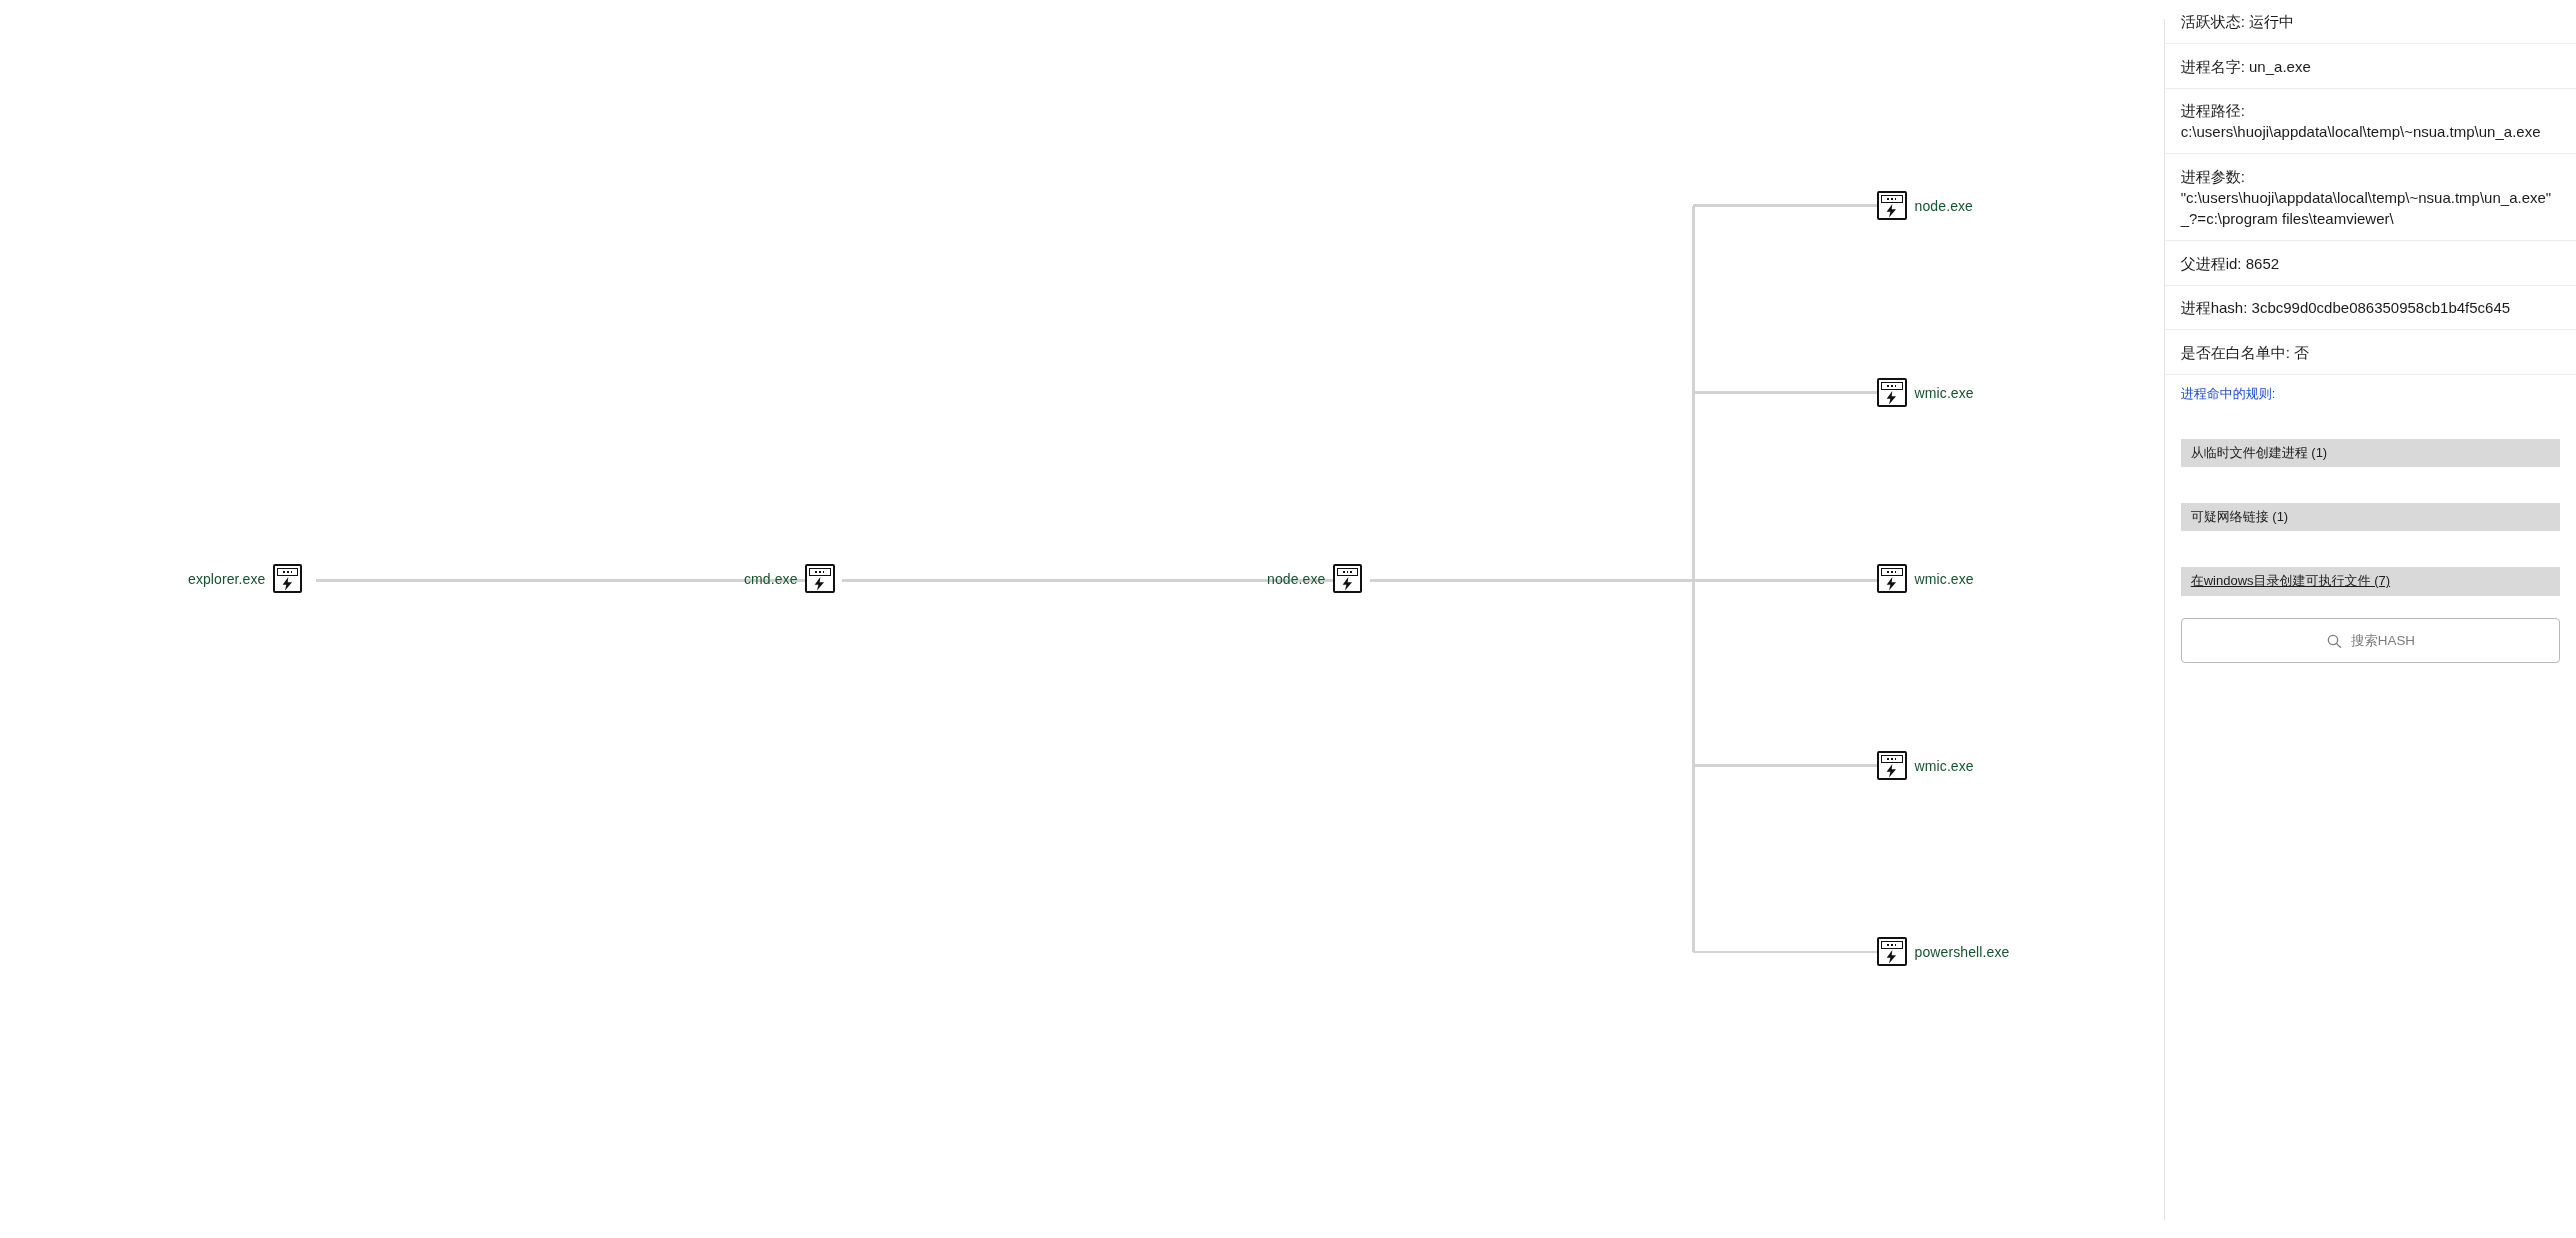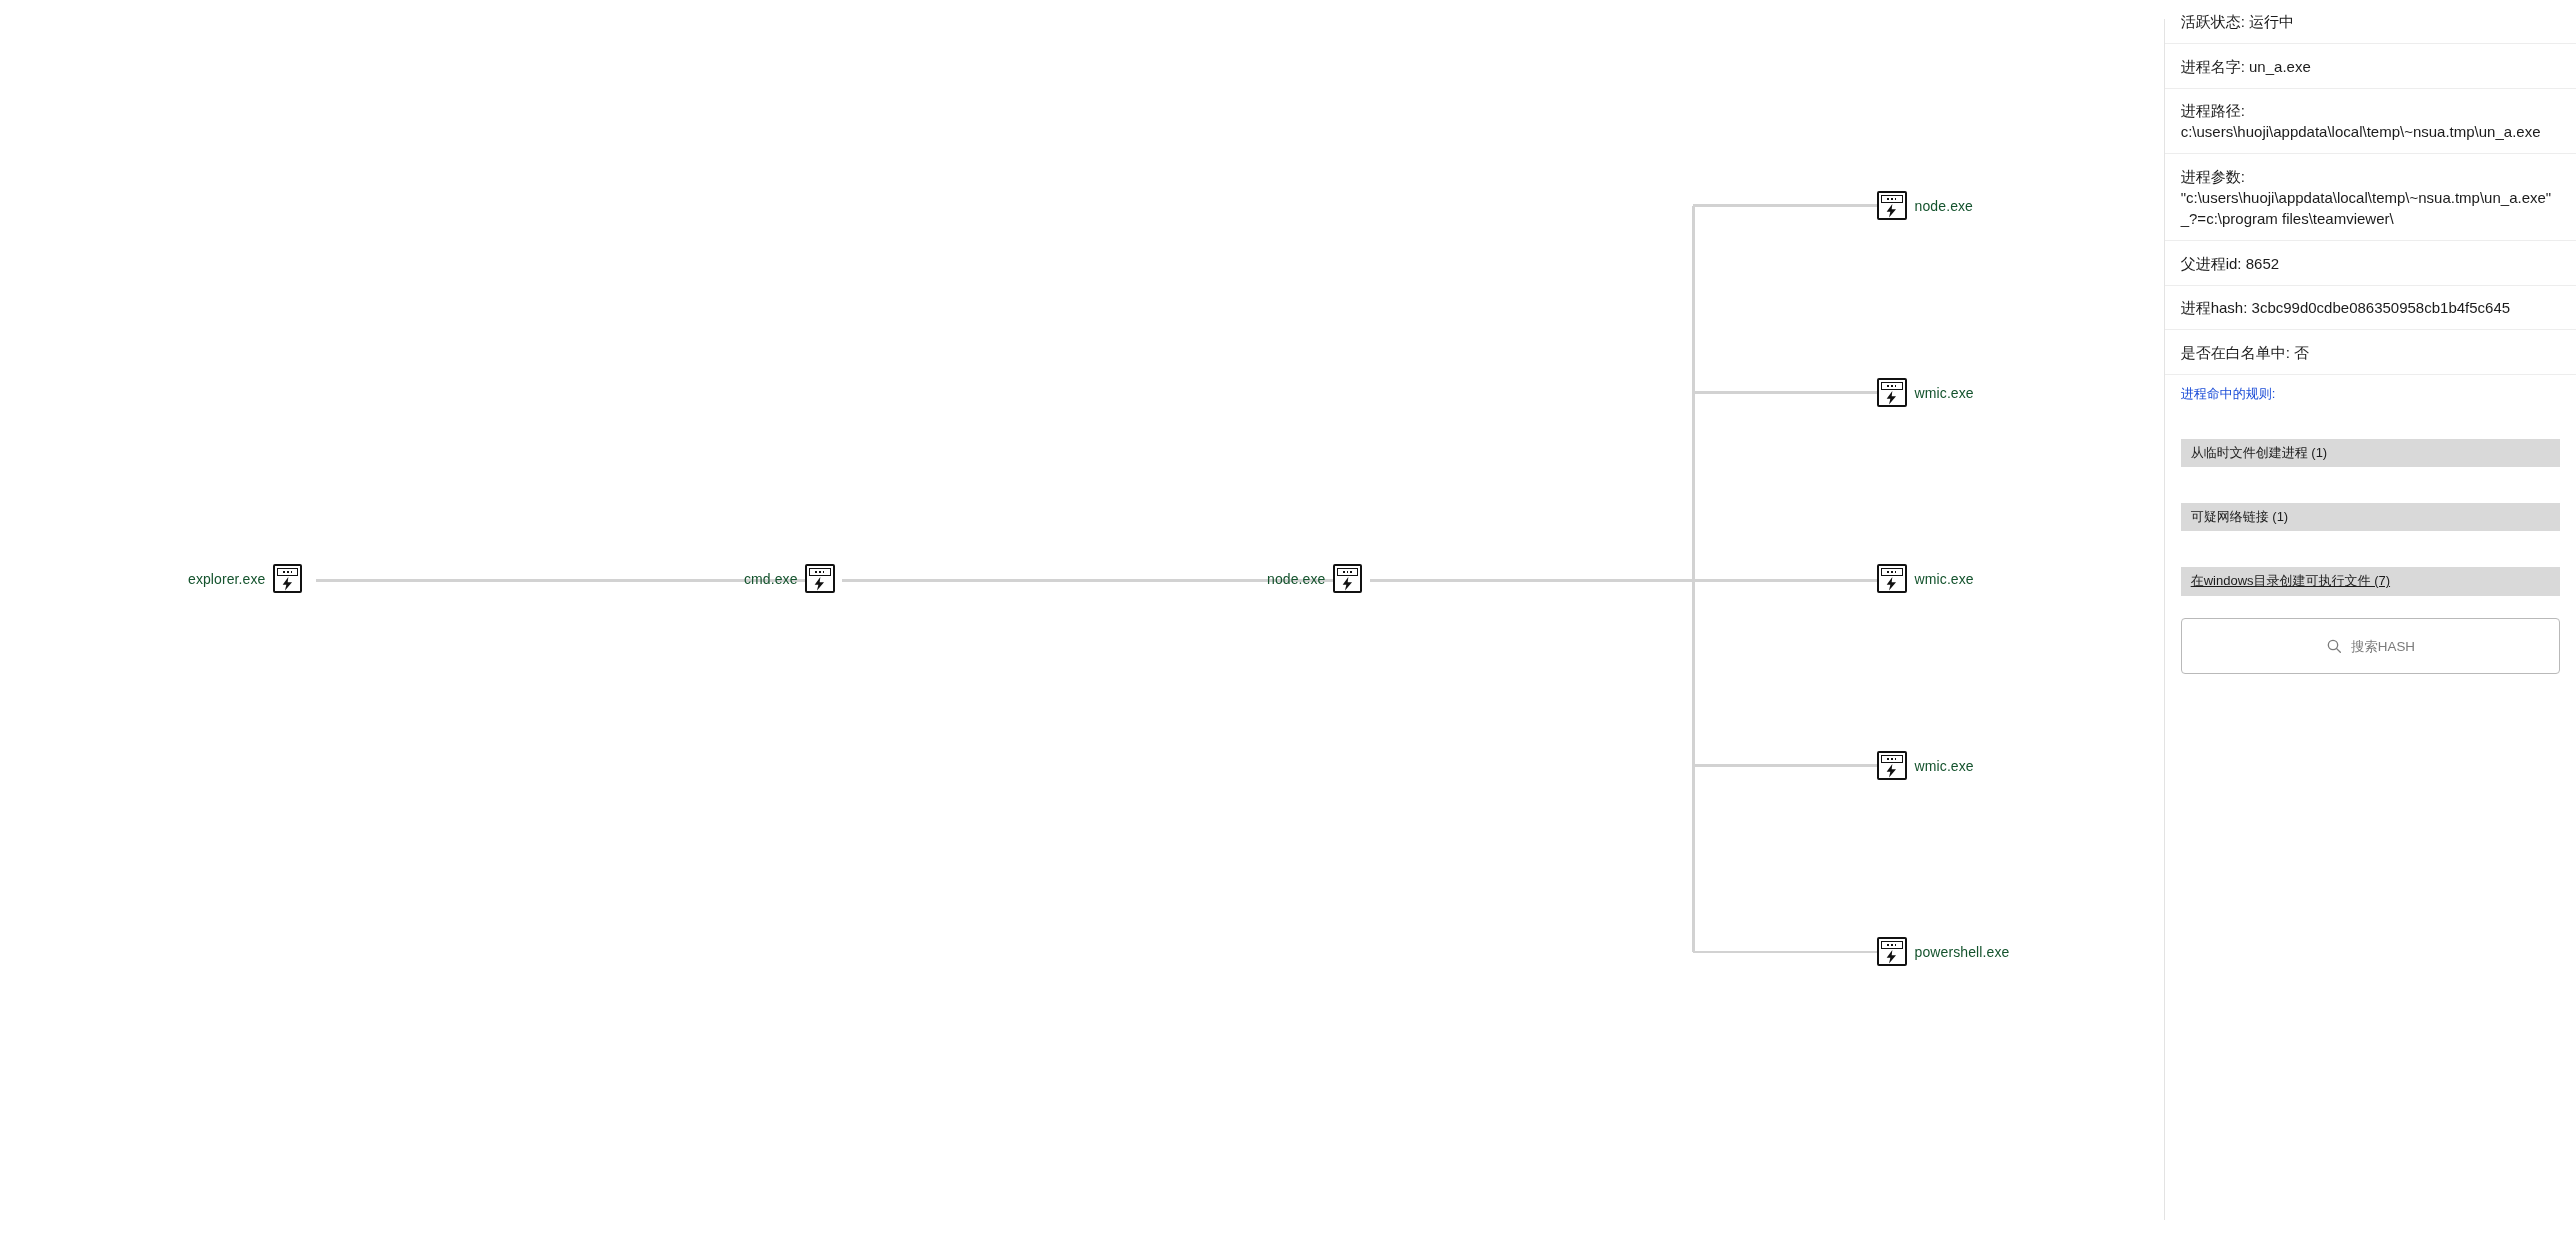--- a/index.html
+++ b/index.html
@@ -154,21 +154,21 @@
   }
   .rule-badge:last-child { margin-bottom: 0; text-decoration: underline; }
 
   .action-area {
     box-sizing: border-box;
     padding: 12px 16px 0 16px;
   }
   .action-btn {
     box-sizing: border-box;
     width: 100%;
-    height: 56px;
+    height: 45px;
     border: 0.7px solid #b9b9b9;
     border-radius: 4px;
     background: #ffffff;
     display: flex;
     align-items: center;
     justify-content: center;
     gap: 9.4px;
     font-size: 13.4px;
     color: #7b7b7b;
     cursor: pointer;

